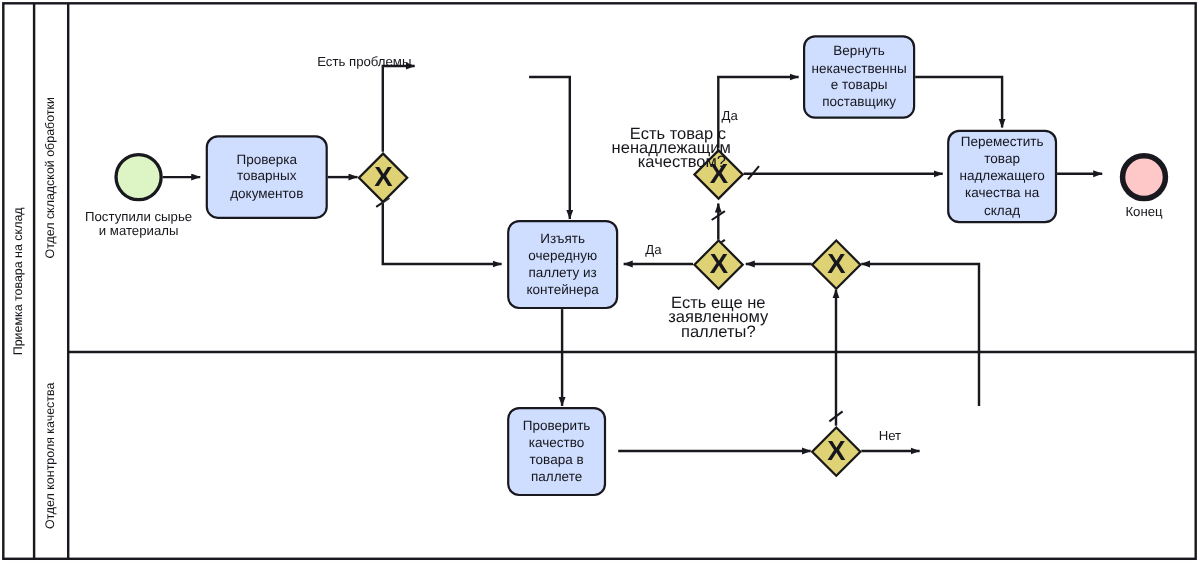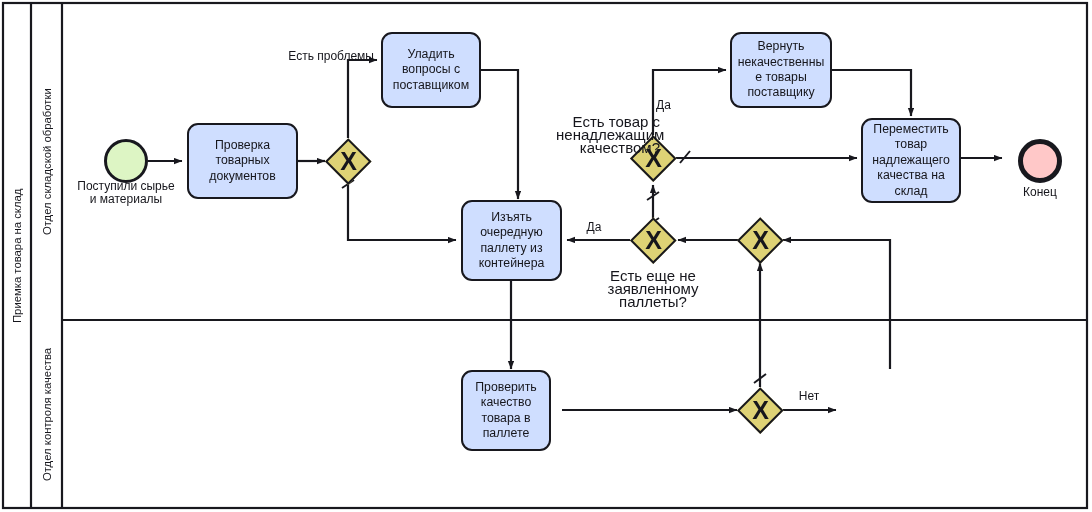--- a/index.html
+++ b/index.html
@@ -107,33 +107,30 @@
       <line x1="647" y1="226" x2="659" y2="218"></line>
       <line x1="754" y1="383" x2="766" y2="374"></line>
     </g>
   </svg>
 
   <div class="vcap" style="left:3px;top:3px;width:28px;height:505px;">Приемка товара на склад</div>
   <div class="vcap" style="left:31px;top:3px;width:31px;height:317px;">Отдел складской обработки</div>
   <div class="vcap" style="left:31px;top:320px;width:31px;height:188px;">Отдел контроля качества</div>
 
   <div class="node ev ev-start" style="left:104px;top:139px;"></div>
-  <div class="lbl" style="left:66px;top:180px;width:120px;">Поступили сырье
+  <div class="lbl" style="left:66px;top:191px;width:120px;">Поступили сырье
 и материалы</div>
 
   <div class="node ev ev-end" style="left:1018px;top:139px;"></div>
   <div class="lbl" style="left:1000px;top:186px;width:80px;">Конец</div>
 
   <div class="node task" style="left:187px;top:123px;width:111px;height:76px;border-radius:11px;">Проверка
 товарных
 документов</div>
 
-  <div class="node task" style="left:381px;top:32px;width:100px;height:76px;">Уладить
-вопросы с
-поставщиком</div>
 
   <div class="node task" style="left:461px;top:200px;width:101px;height:81px;">Изъять
 очередную
 паллету из
 контейнера</div>
 
   <div class="node task" style="left:730px;top:32px;width:102px;height:76px;">Вернуть
 некачественны
 е товары
 поставщику</div>

